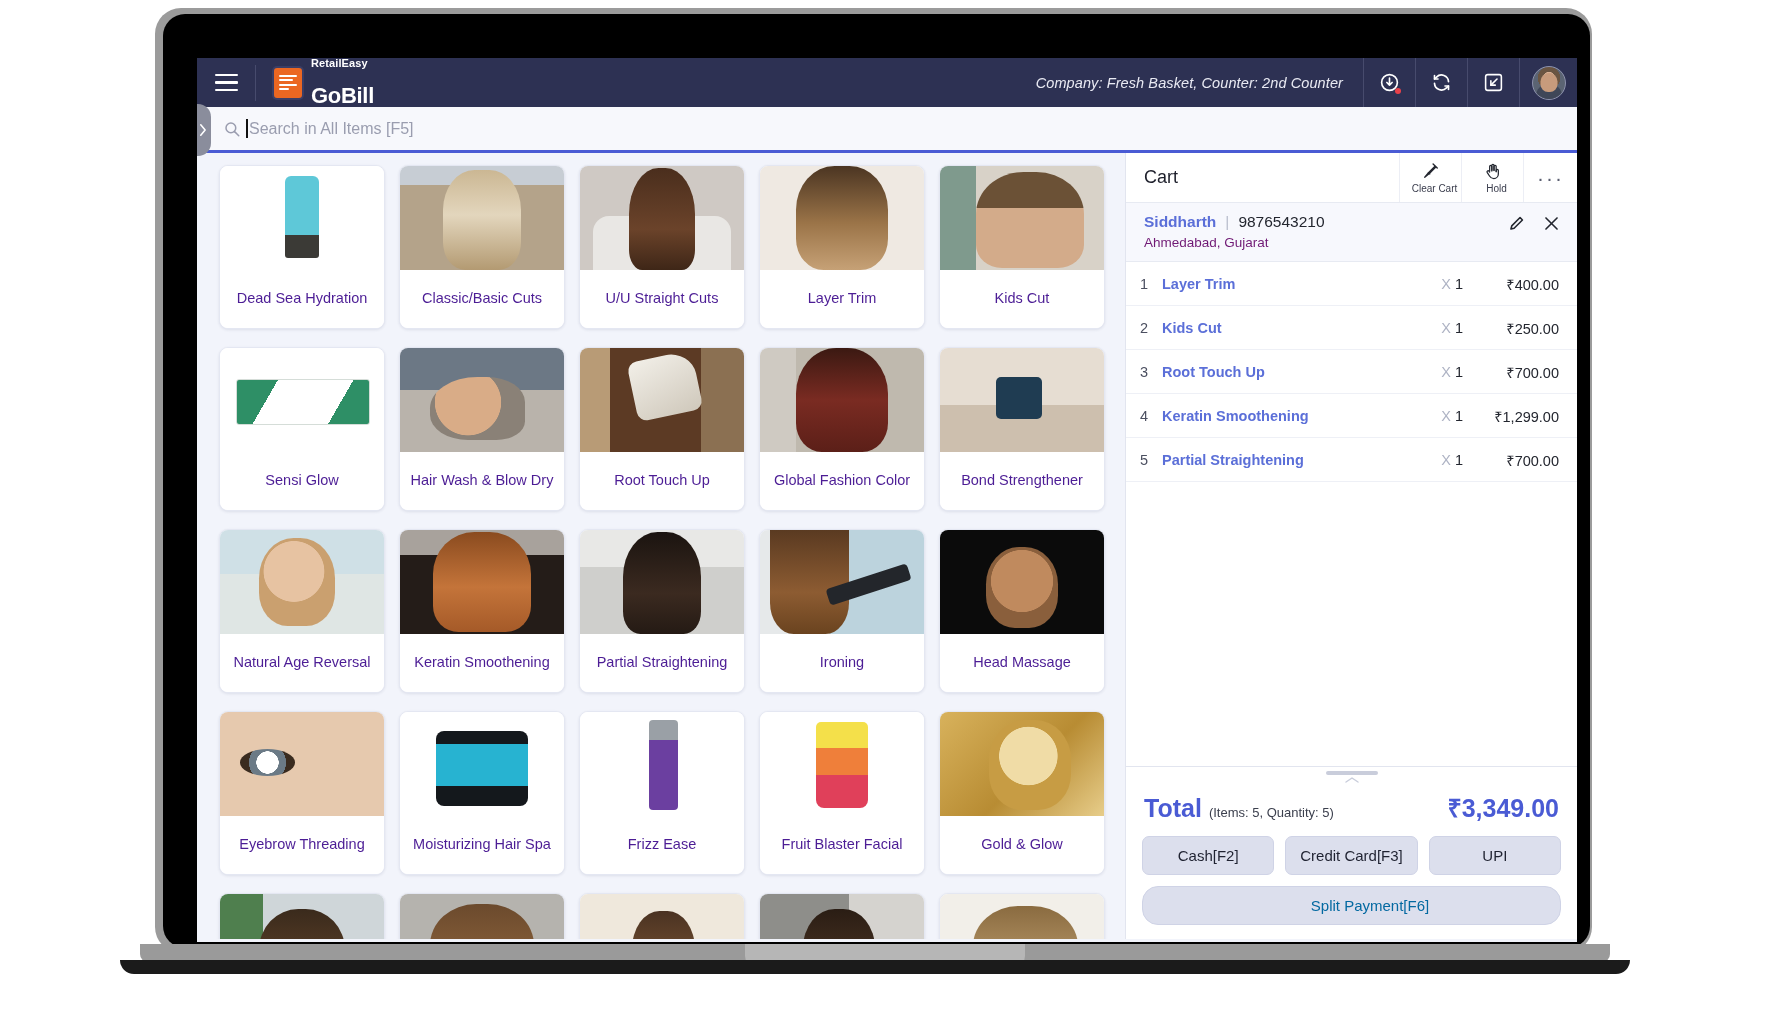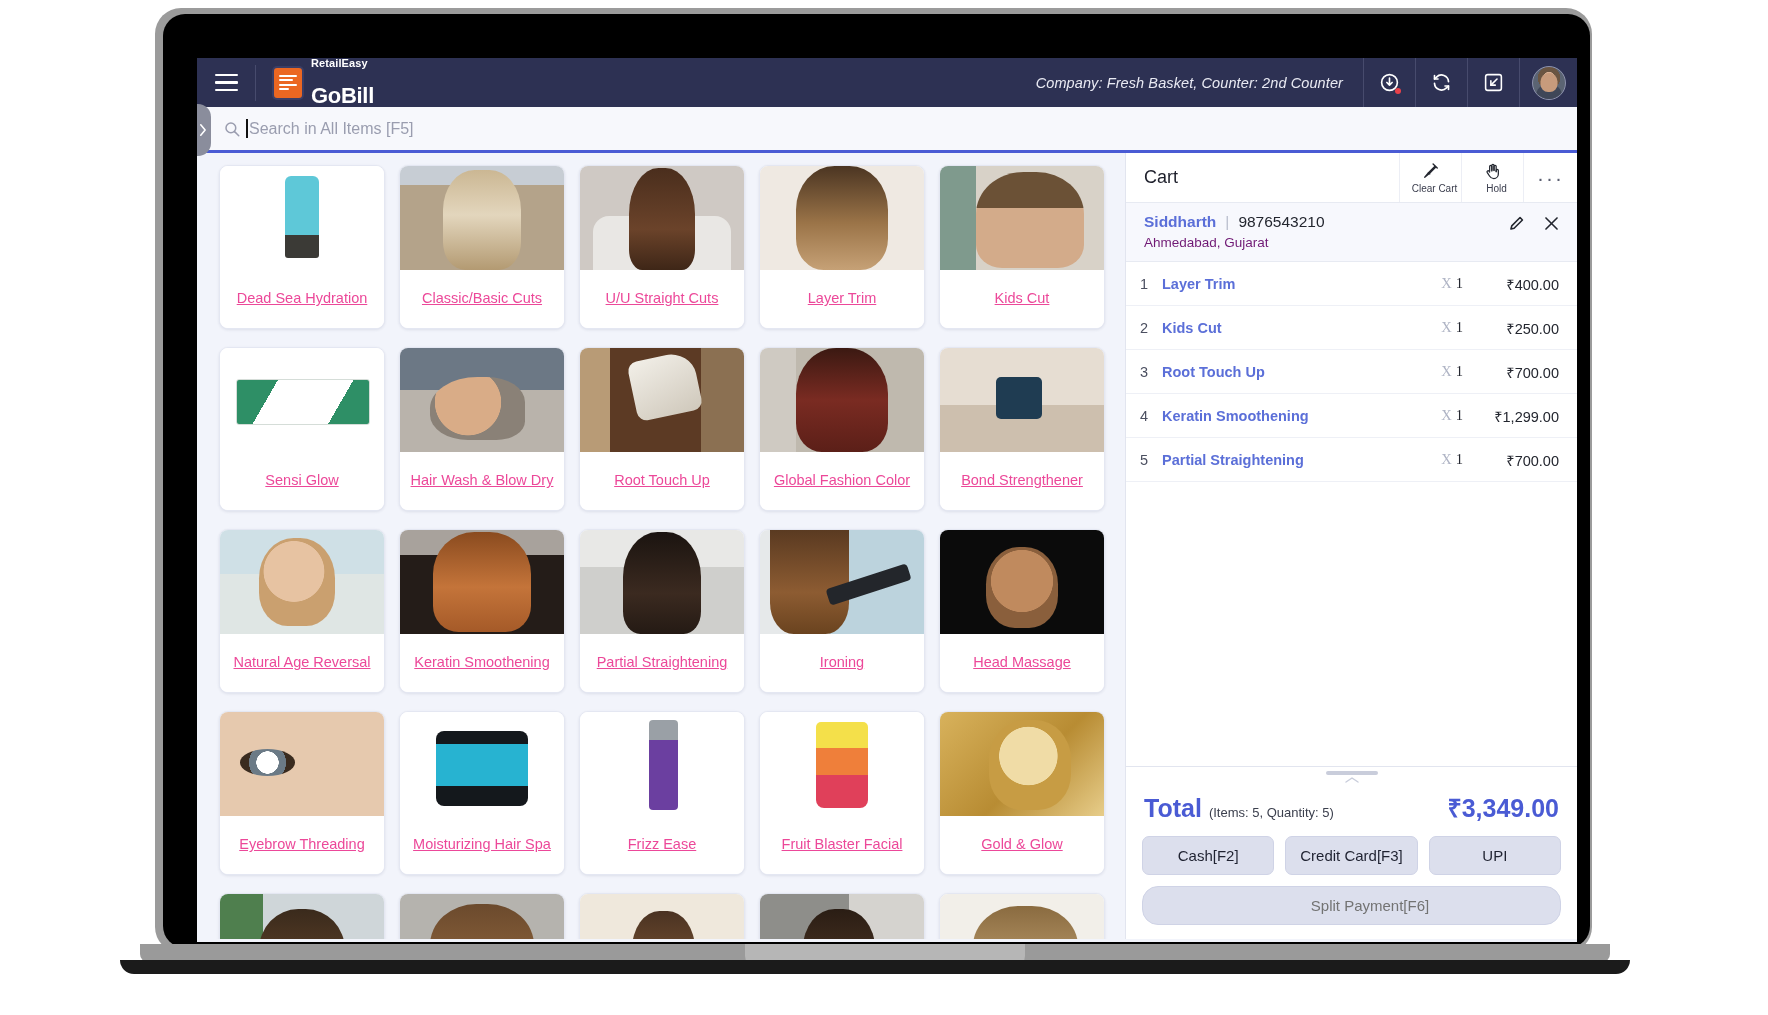--- a/index.html
+++ b/index.html
@@ -140,22 +140,22 @@
     width: 166px; height: 164px; background: #ffffff;
     border: 1px solid #e4e7f2; border-radius: 9px;
     box-shadow: 0 1px 3px rgba(32,40,80,.10);
     overflow: hidden; cursor: pointer;
     display: flex; flex-direction: column; align-items: stretch;
     position: relative;
   }
   .card-img { height: 104px; width: 100%; position: relative; overflow: hidden; }
   .card-label {
     flex: 1; display: flex; align-items: center; justify-content: center;
-    text-align: center; font-size: 14.5px; color: #ec4899; line-height: 1.22;
-    padding: 0 6px; background: #ffffff; text-decoration: underline;
+    text-align: center; font-size: 14.5px; color: #4c1d95; line-height: 1.22;
+    padding: 0 6px; background: #ffffff;
   }
 
   
   .ph { position:absolute; inset:0; }
   .ph-deadsea{ background:#ffffff; }
   .ph-deadsea::after{ content:""; position:absolute; left:50%; top:10%; transform:translateX(-50%);
     width:34px; height:82px; border-radius:6px 6px 3px 3px;
     background:linear-gradient(180deg,#5ec8d8 0 72%, #3b3a36 72% 100%); }
   .ph-classic{ background:linear-gradient(180deg,#c7cdd4 0 18%,#b4a38a 18% 100%); }
   .ph-classic::after{ content:""; position:absolute; left:26%; top:4%; width:48%; height:96%;
@@ -275,42 +275,42 @@
   .cust-actions span { cursor: pointer; display: flex; }
 
   .cart-items { flex: 1; overflow: hidden; }
   .citem {
     display: flex; align-items: center; height: 44px;
     padding: 0 18px 0 14px; border-bottom: 1px solid #eef0f6;
     font-size: 14.5px; cursor: pointer;
   }
   .ci-idx { width: 22px; color: #4b4f60; }
   .ci-name { flex: 1; color: #5b6fd8; font-weight: 600; }
-  .ci-qty { width: 64px; color: #23262f; text-align: right; font-family: Liberation Serif, serif; }
+  .ci-qty { width: 64px; color: #23262f; text-align: right; }
   .ci-qty em { color: #aeb3c4; font-style: normal; margin-right: 4px; }
   .ci-price { width: 96px; text-align: right; color: #23262f; }
 
   .cart-foot { border-top: 1px solid #e2e5ef; background: #ffffff; padding: 0 16px 14px; position: relative; }
   .drag-handle { display:flex; flex-direction:column; align-items:center; padding-top:4px; cursor:row-resize; }
   .drag-bar { width: 52px; height: 4px; background: #c9cddb; border-radius: 3px; }
   .drag-chev { margin-top: 1px; }
   .total-row { display: flex; align-items: baseline; padding: 6px 2px 12px; }
   .total-word { font-size: 25px; font-weight: 700; color: #4a5bd4; }
   .total-meta { font-size: 13px; color: #3b3f4d; margin-left: 7px; }
   .total-amt { margin-left: auto; font-size: 25px; font-weight: 700; color: #4a5bd4; }
   .pay-row { display: flex; gap: 11px; }
   .pay-btn {
     flex: 1; height: 39px; background: #dcdfed; border: 1px solid #cfd3e6;
     border-radius: 7px; display: flex; align-items: center; justify-content: center;
     font-size: 15px; color: #1f2231; cursor: pointer;
   }
   .split-btn {
     margin-top: 11px; height: 39px; background: #dcdfed; border: 1px solid #cfd3e6;
     border-radius: 16px; display: flex; align-items: center; justify-content: center;
-    font-size: 15px; color: #737373; cursor: pointer; padding-left: 37px;
+    font-size: 15px; color: #0369a1; cursor: pointer; padding-left: 37px;
   }
 </style>
 </head>
 <body>
 
 <div class="stage">
 
   <div class="laptop-outer"></div>
   <div class="laptop-screen-bezel"></div>
   <div class="laptop-base"></div>

